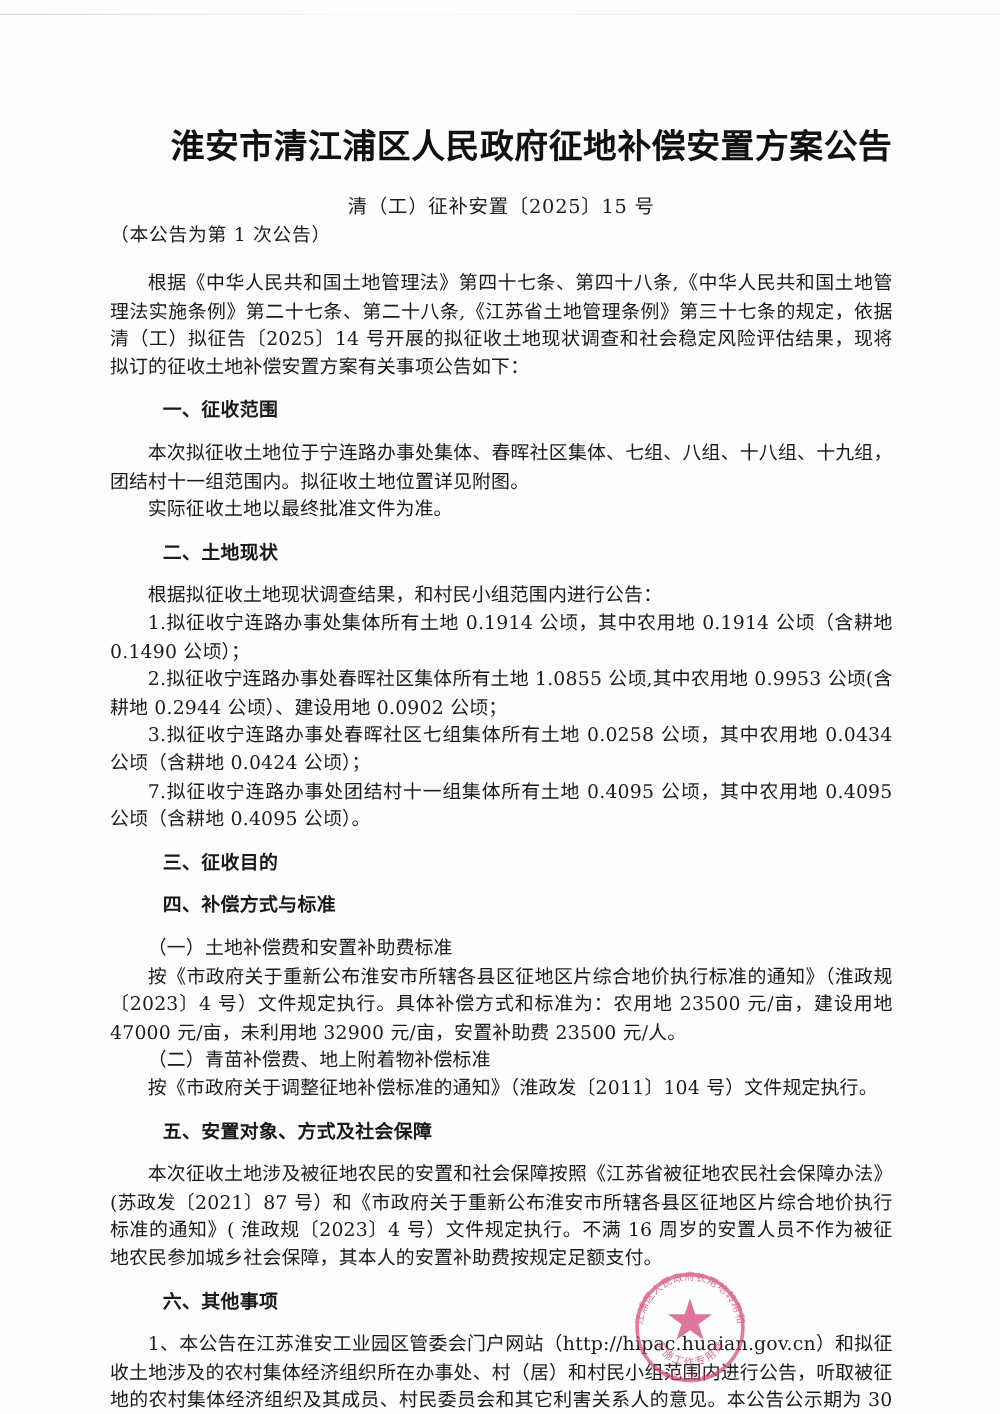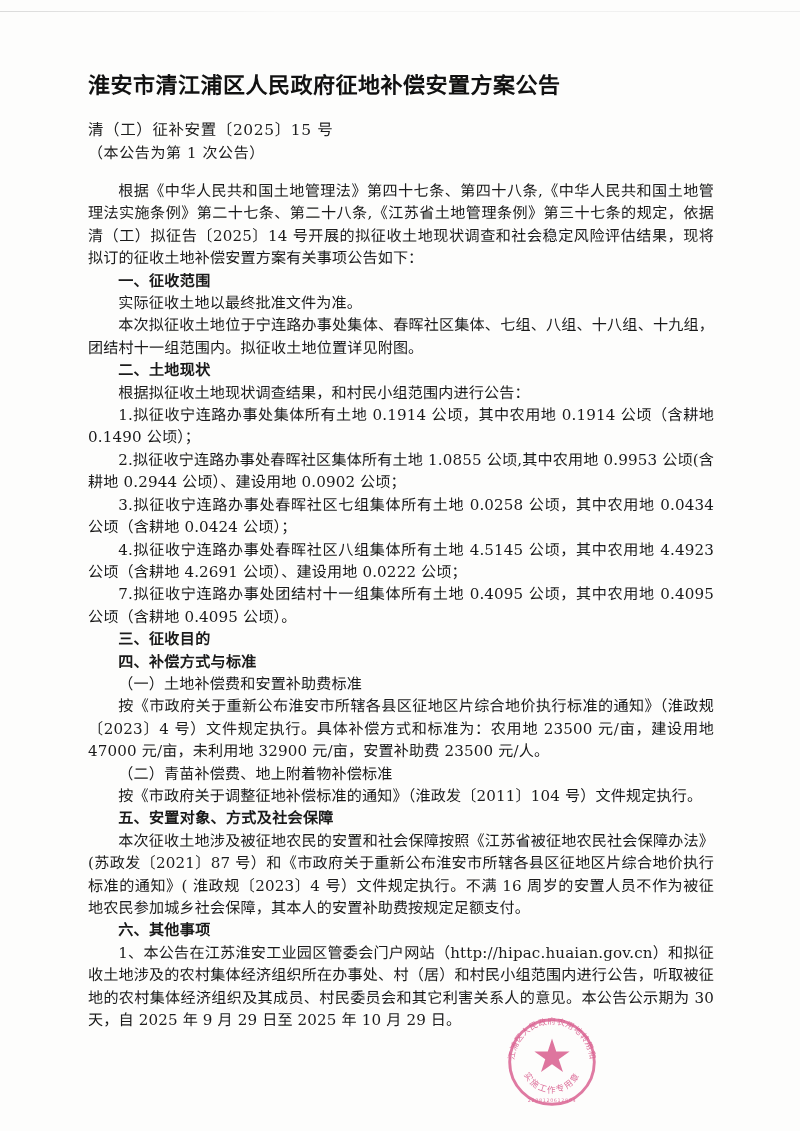--- a/index.html
+++ b/index.html
@@ -28,32 +28,32 @@
     position: absolute;
     top: 11px; left: 0; right: 0;
     height: 1px;
     background: linear-gradient(to right, rgba(190,190,190,0.55), rgba(220,220,220,0.15) 35%, rgba(205,205,205,0.35));
   }
   .content {
     position: relative;
     padding: 0 86px 0 88px;
   }
   .doc-title {
-    text-align: left;
-    font-size: 22px;
+    text-align: right;
+    font-size: 27px;
     font-weight: bold;
     letter-spacing: 0.5px;
     margin: 0;
-    padding-top: 72px;
+    padding-top: 101px;
     line-height: 1.25;
     color: #111;
     font-family: "DejaVu Serif", "Liberation Serif", serif;
   }
   .doc-number {
-    text-align: left;
+    text-align: center;
     font-size: 15.5px;
     margin-top: 18px;
     line-height: 1.55;
     letter-spacing: 0.6px;
     color: #1c1c1c;
   }
   .doc-subnumber {
     font-size: 15px;
     line-height: 1.5;
     letter-spacing: 0.6px;
@@ -70,21 +70,21 @@
     text-justify: inter-character;
     letter-spacing: 0.15px;
     color: #1a1a1a;
   }
   p.indent { text-indent: 2em; }
   p.section-head {
     text-indent: 2em;
     font-weight: bold;
     font-size: 15.1px;
     line-height: 22.4px;
-    margin: 0;
+    margin: 12px;
     letter-spacing: 0.3px;
   }
   
   .seal {
     position: absolute;
     left: 498px;
     top: 1008px;
     width: 108px;
     height: 108px;
     pointer-events: none;
@@ -103,29 +103,28 @@
     <h1 class="doc-title">淮安市清江浦区人民政府征地补偿安置方案公告</h1>
 
     <div class="doc-number">清（工）征补安置〔2025〕15 号</div>
     <div class="doc-subnumber">（本公告为第 1 次公告）</div>
 
     <div class="body-block">
 
       <p class="para indent">根据《中华人民共和国土地管理法》第四十七条、第四十八条,《中华人民共和国土地管理法实施条例》第二十七条、第二十八条,《江苏省土地管理条例》第三十七条的规定，依据清（工）拟征告〔2025〕14 号开展的拟征收土地现状调查和社会稳定风险评估结果，现将拟订的征收土地补偿安置方案有关事项公告如下：</p>
 
       <p class="section-head">一、征收范围</p>
+      <p class="para indent">本次拟征收土地位于宁连路办事处集体、春晖社区集体、七组、八组、十八组、十九组，团结村十一组范围内。拟征收土地位置详见附图。</p>
       <p class="para indent">实际征收土地以最终批准文件为准。</p>
-      <p class="para indent">本次拟征收土地位于宁连路办事处集体、春晖社区集体、七组、八组、十八组、十九组，团结村十一组范围内。拟征收土地位置详见附图。</p>
 
       <p class="section-head">二、土地现状</p>
       <p class="para indent">根据拟征收土地现状调查结果，和村民小组范围内进行公告：</p>
       <p class="para indent">1.拟征收宁连路办事处集体所有土地 0.1914 公顷，其中农用地 0.1914 公顷（含耕地 0.1490 公顷）；</p>
       <p class="para indent">2.拟征收宁连路办事处春晖社区集体所有土地 1.0855 公顷,其中农用地 0.9953 公顷(含耕地 0.2944 公顷）、建设用地 0.0902 公顷；</p>
       <p class="para indent">3.拟征收宁连路办事处春晖社区七组集体所有土地 0.0258 公顷，其中农用地 0.0434 公顷（含耕地 0.0424 公顷）；</p>
-      <p class="para indent">4.拟征收宁连路办事处春晖社区八组集体所有土地 4.5145 公顷，其中农用地 4.4923 公顷（含耕地 4.2691 公顷）、建设用地 0.0222 公顷；</p>
       <p class="para indent">7.拟征收宁连路办事处团结村十一组集体所有土地 0.4095 公顷，其中农用地 0.4095 公顷（含耕地 0.4095 公顷）。</p>
 
       <p class="section-head">三、征收目的</p>
 
       <p class="section-head">四、补偿方式与标准</p>
       <p class="para indent">（一）土地补偿费和安置补助费标准</p>
       <p class="para indent">按《市政府关于重新公布淮安市所辖各县区征地区片综合地价执行标准的通知》（淮政规〔2023〕4 号）文件规定执行。具体补偿方式和标准为：农用地 23500 元/亩，建设用地 47000 元/亩，未利用地 32900 元/亩，安置补助费 23500 元/人。</p>
       <p class="para indent">（二）青苗补偿费、地上附着物补偿标准</p>
       <p class="para indent">按《市政府关于调整征地补偿标准的通知》（淮政发〔2011〕104 号）文件规定执行。</p>
 

